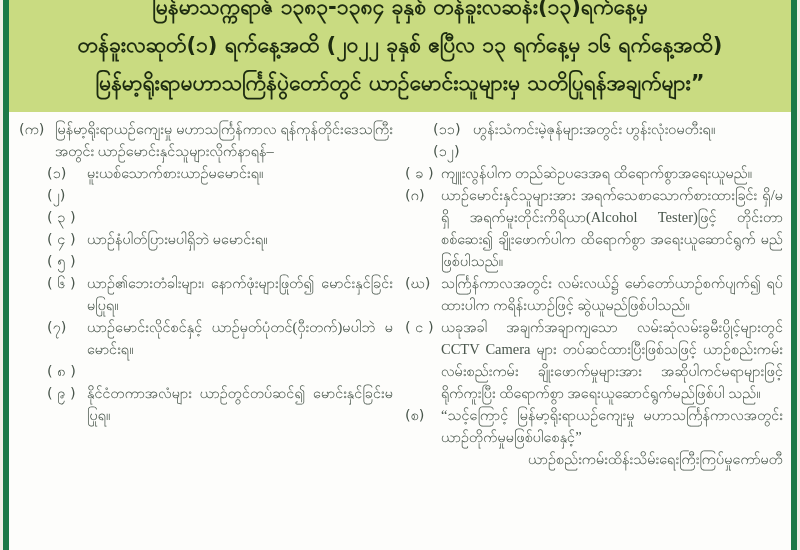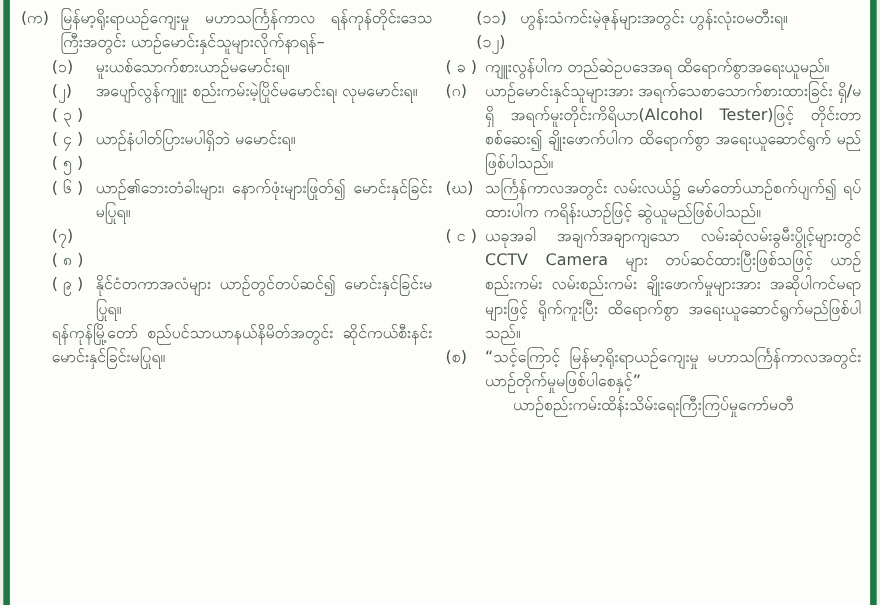--- a/index.html
+++ b/index.html
@@ -46,70 +46,74 @@
     color:#49564c;
     font-size:14.5px;
     line-height:22px;
   }
   .col-left{padding-right:8px;}
   .col-right{padding-left:4px;}
   .item{display:flex;}
   .item.level2{margin-left:28px;}
   .item .label{flex:0 0 40px;white-space:nowrap;}
   .item.level1 .label{flex:0 0 36px;}
-  .item .text{flex:1;text-align:justify;}
-  .item.align-right .text{text-align:center;}
+  .item .text{flex:1;text-align:justify;font-family:Liberation Serif, serif;}
+  .item.align-right .text{text-align:right;}
   .item.align-right .label{flex:0 0 0;}
 </style>
 </head>
 <body>
 
 <div class="frame">
 
+  <div class="header">
+    <div class="hline">မြန်မာသက္ကရာဇ် ၁၃၈၃-၁၃၈၄ ခုနှစ် တန်ခူးလဆန်း(၁၃)ရက်နေ့မှ</div>
+    <div class="hline">တန်ခူးလဆုတ်(၁) ရက်နေ့အထိ (၂၀၂၂ ခုနှစ် ဧပြီလ ၁၃ ရက်နေ့မှ ၁၆ ရက်နေ့အထိ)</div>
+    <div class="hline">မြန်မာ့ရိုးရာမဟာသင်္ကြန်ပွဲတော်တွင် ယာဉ်မောင်းသူများမှ သတိပြုရန်အချက်များ”</div>
+  </div>
 
   <div class="body-area">
     <div class="col col-left">
         <div class="item level1">
           <span class="label">(က)</span>
           <span class="text">မြန်မာ့ရိုးရာယဉ်ကျေးမှု မဟာသင်္ကြန်ကာလ ရန်ကုန်တိုင်းဒေသကြီးအတွင်း ယာဉ်မောင်းနှင်သူများလိုက်နာရန်–</span>
         </div>
         <div class="item level2">
           <span class="label">(၁)</span>
           <span class="text">မူးယစ်သောက်စားယာဉ်မမောင်းရ။</span>
         </div>
         <div class="item level2">
           <span class="label">(၂)</span>
-          <span class="text">အပျော်လွန်ကျူး စည်းကမ်းမဲ့ပြိုင်မမောင်းရ၊ လုမမောင်းရ။</span>
         </div>
         <div class="item level2">
           <span class="label">( ၃ )</span>
         </div>
         <div class="item level2">
           <span class="label">( ၄ )</span>
           <span class="text">ယာဉ်နံပါတ်ပြားမပါရှိဘဲ မမောင်းရ။</span>
         </div>
         <div class="item level2">
           <span class="label">( ၅ )</span>
         </div>
         <div class="item level2">
           <span class="label">( ၆ )</span>
           <span class="text">ယာဉ်၏ဘေးတံခါးများ၊ နောက်ဖုံးများဖြုတ်၍ မောင်းနှင်ခြင်းမပြုရ။</span>
         </div>
         <div class="item level2">
           <span class="label">(၇)</span>
+          <span class="text">ယာဉ်မောင်းလိုင်စင်နှင့် ယာဉ်မှတ်ပုံတင်(ဝှီးတက်)မပါဘဲ မမောင်းရ။</span>
         </div>
         <div class="item level2">
           <span class="label">( ၈ )</span>
         </div>
         <div class="item level2">
           <span class="label">( ၉ )</span>
           <span class="text">နိုင်ငံတကာအလံများ ယာဉ်တွင်တပ်ဆင်၍ မောင်းနှင်ခြင်းမပြုရ။</span>
         </div>
         <div class="item level2">
-          <span class="text">ရန်ကုန်မြို့တော် စည်ပင်သာယာနယ်နိမိတ်အတွင်း ဆိုင်ကယ်စီးနင်းမောင်းနှင်ခြင်းမပြုရ။</span>
         </div>
       </div>
     <div class="col col-right">
         <div class="item level2">
           <span class="label">(၁၁)</span>
           <span class="text">ဟွန်းသံကင်းမဲ့ဇုန်များအတွင်း ဟွန်းလုံးဝမတီးရ။</span>
         </div>
         <div class="item level2">
           <span class="label">(၁၂)</span>
         </div>

